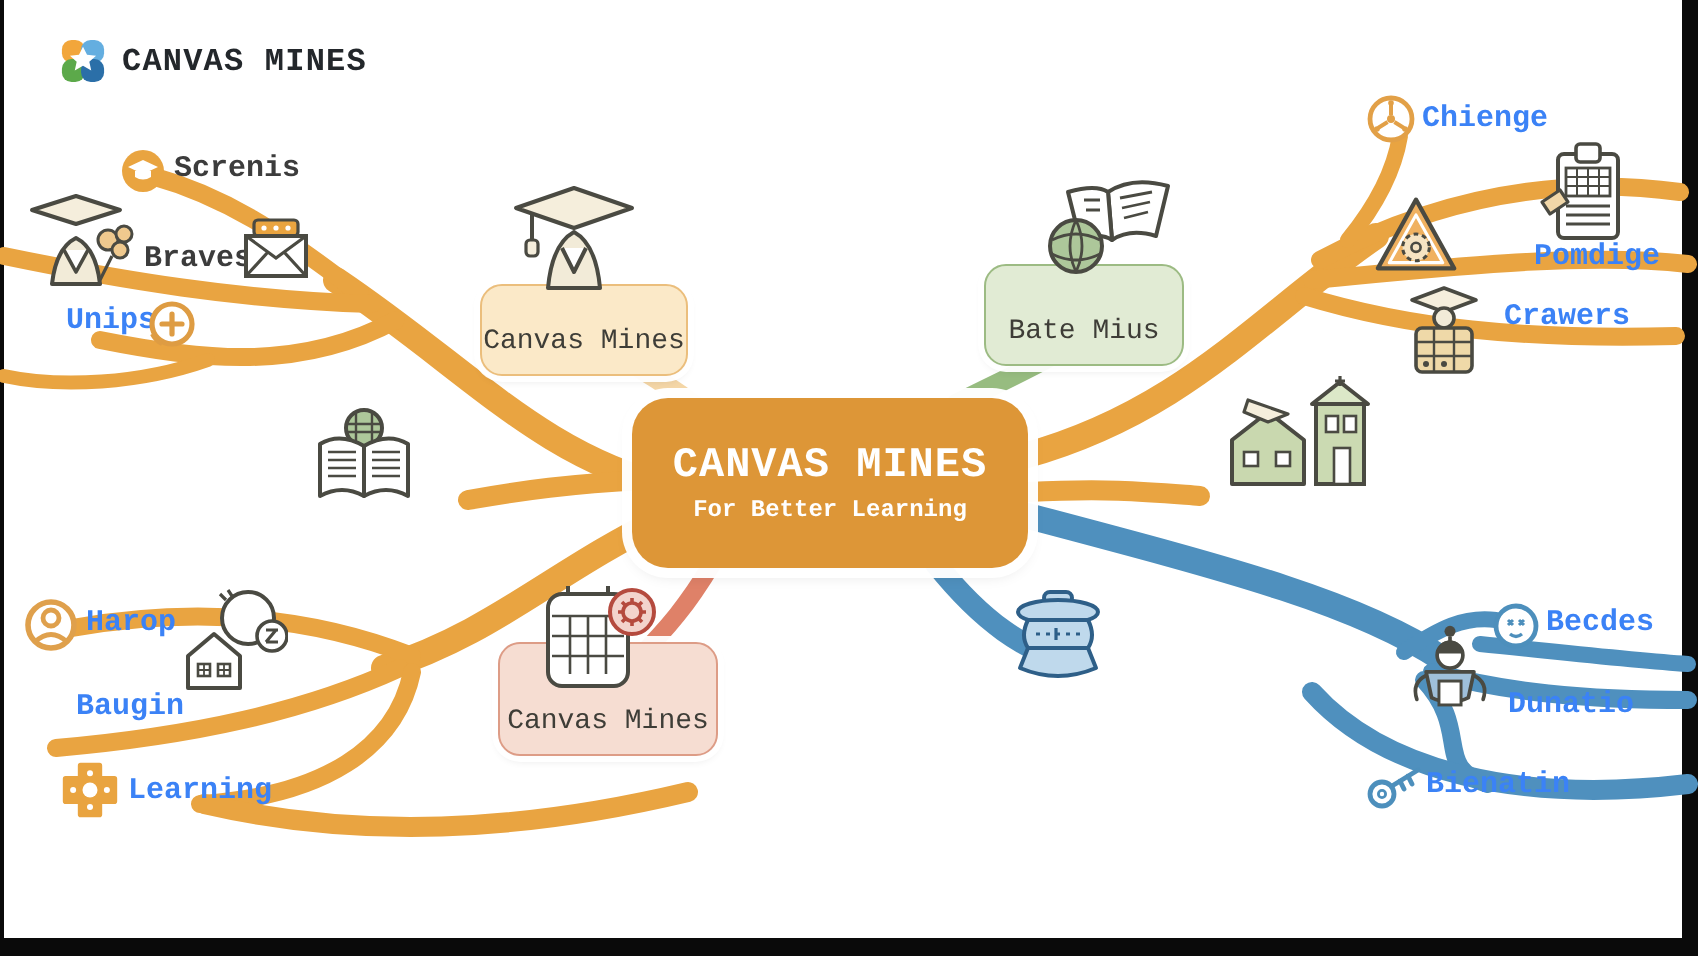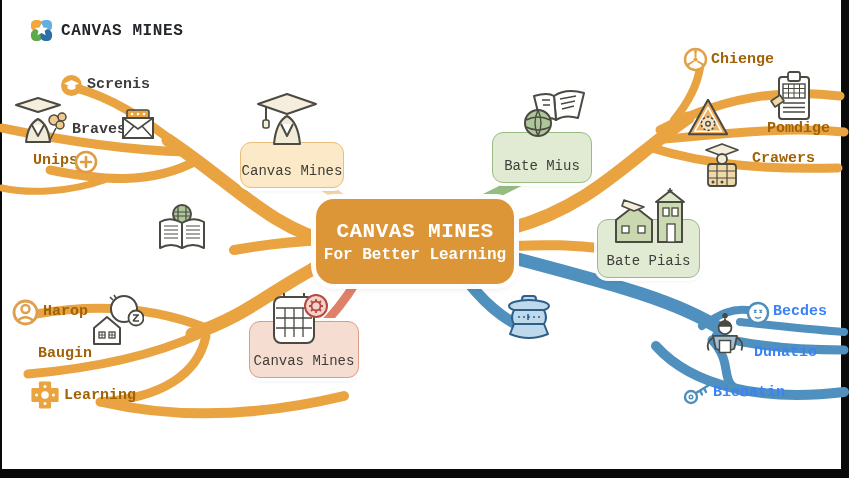--- a/index.html
+++ b/index.html
@@ -22,27 +22,27 @@
   .node.green{background:#E1EBD4;border:1.6px solid #9CBB83;text-align:right;}
   .node.pink{background:#F6DDD2;border:1.6px solid #DD9C86;}
   .node.blue{background:#C6DDEF;border:1.6px solid #6FA2CA;}
   #central-node{
     position:absolute;z-index:2;left:316px;top:199px;width:198px;height:85px;
     background:#DD9637;border-radius:18px;display:flex;flex-direction:column;
     align-items:center;justify-content:center;gap:3px;
     box-shadow:0 0 0 5px rgba(255,255,255,.97),0 3px 8px rgba(0,0,0,.15);
   }
   #central-node .t{color:#fff;font-size:21px;font-weight:700;letter-spacing:.5px;}
-  #central-node .s{color:#fff;font-size:16px;font-weight:600;}
+  #central-node .s{color:#fff;font-size:12px;font-weight:600;}
   .ic{position:absolute;z-index:3;}
   .leaf{
     position:absolute;z-index:3;font-size:15px;font-weight:600;white-space:nowrap;
   }
   .leaf.dark{color:#3c3c3c;}
-  .leaf.orange{color:#a16207;}
+  .leaf.orange{color:#3b82f6;}
   .leaf.blue{color:#3b82f6;}
   #logo{position:absolute;left:30px;top:19px;z-index:4;display:flex;align-items:center;gap:8px;}
   #logo-text{font-size:16px;font-weight:700;color:#23272b;letter-spacing:.6px;}
 </style>
 </head>
 <body>
 
 <div id="stage">
 
   <svg id="branches" width="849" height="478" viewBox="0 0 849 478">
@@ -100,23 +100,20 @@
     <span class="t">CANVAS MINES</span>
     <span class="s">For Better Learning</span>
   </div>
 
   <div class="node cream" style="left:240px;top:142px;width:102px;height:36px;">
     <span>Canvas Mines</span>
   </div>
   <div class="node green" style="left:492px;top:132px;width:98px;height:41px;">
     <span>Bate Mius</span>
   </div>
-  <div class="node green" style="left:597px;top:219px;width:101px;height:49px;">
-    <span>Bate Piais</span>
-  </div>
   <div class="node pink" style="left:249px;top:321px;width:108px;height:47px;">
     <span>Canvas Mines</span>
   </div>
 
   <svg class="ic" style="left:254px;top:90px;" width="66" height="56" viewBox="0 0 66 56">
     <path d="M20 54 Q22 32 33 26 Q44 32 46 54 Z" fill="#F2EBD8" stroke="#4a4a42" stroke-width="2" stroke-linejoin="round"></path>
     <path d="M27 34 L33 46 L39 34" fill="#fff" stroke="#4a4a42" stroke-width="2" stroke-linejoin="round"></path>
     <path d="M33 4 L62 14 L33 24 L4 14 Z" fill="#F5EEDC" stroke="#4a4a42" stroke-width="2" stroke-linejoin="round"></path>
     <path d="M12 17 L12 30" stroke="#4a4a42" stroke-width="2"></path>
     <rect x="9" y="30" width="6" height="8" rx="2" fill="#F5EEDC" stroke="#4a4a42" stroke-width="1.6"></rect>

